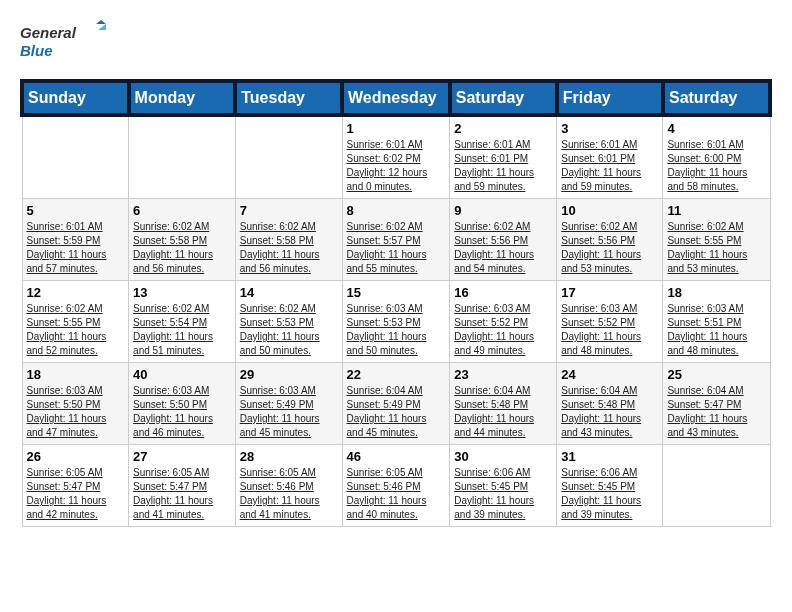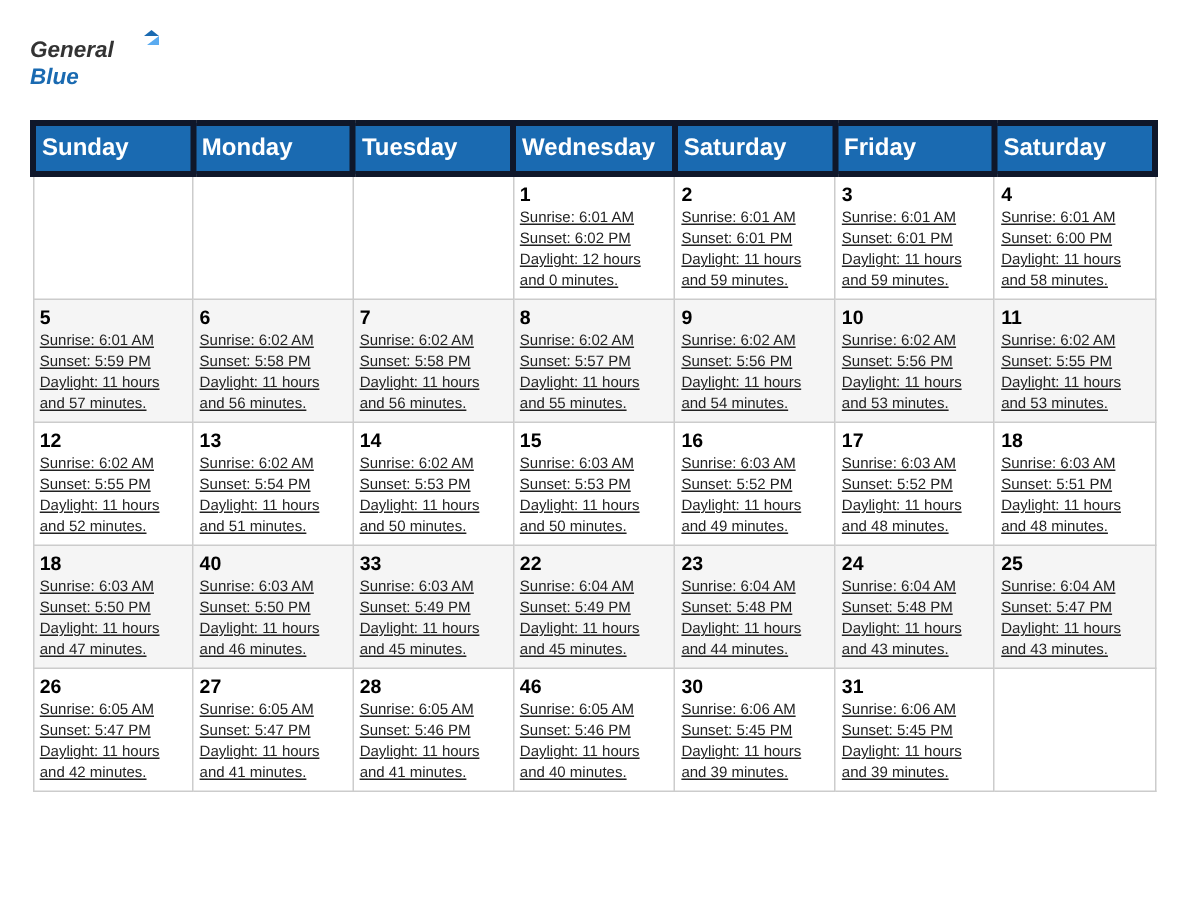--- a/index.html
+++ b/index.html
@@ -252,21 +252,21 @@
 and 47 minutes.</div>
         </td>
         <td>
           <span class="day-num">40</span>
           <div class="day-info" style="white-space: pre-line;">Sunrise: 6:03 AM
 Sunset: 5:50 PM
 Daylight: 11 hours
 and 46 minutes.</div>
         </td>
         <td>
-          <span class="day-num">33</span>
+          <span class="day-num">29</span>
           <div class="day-info" style="white-space: pre-line;">Sunrise: 6:03 AM
 Sunset: 5:49 PM
 Daylight: 11 hours
 and 45 minutes.</div>
         </td>
         <td>
           <span class="day-num">22</span>
           <div class="day-info" style="white-space: pre-line;">Sunrise: 6:04 AM
 Sunset: 5:49 PM
 Daylight: 11 hours

